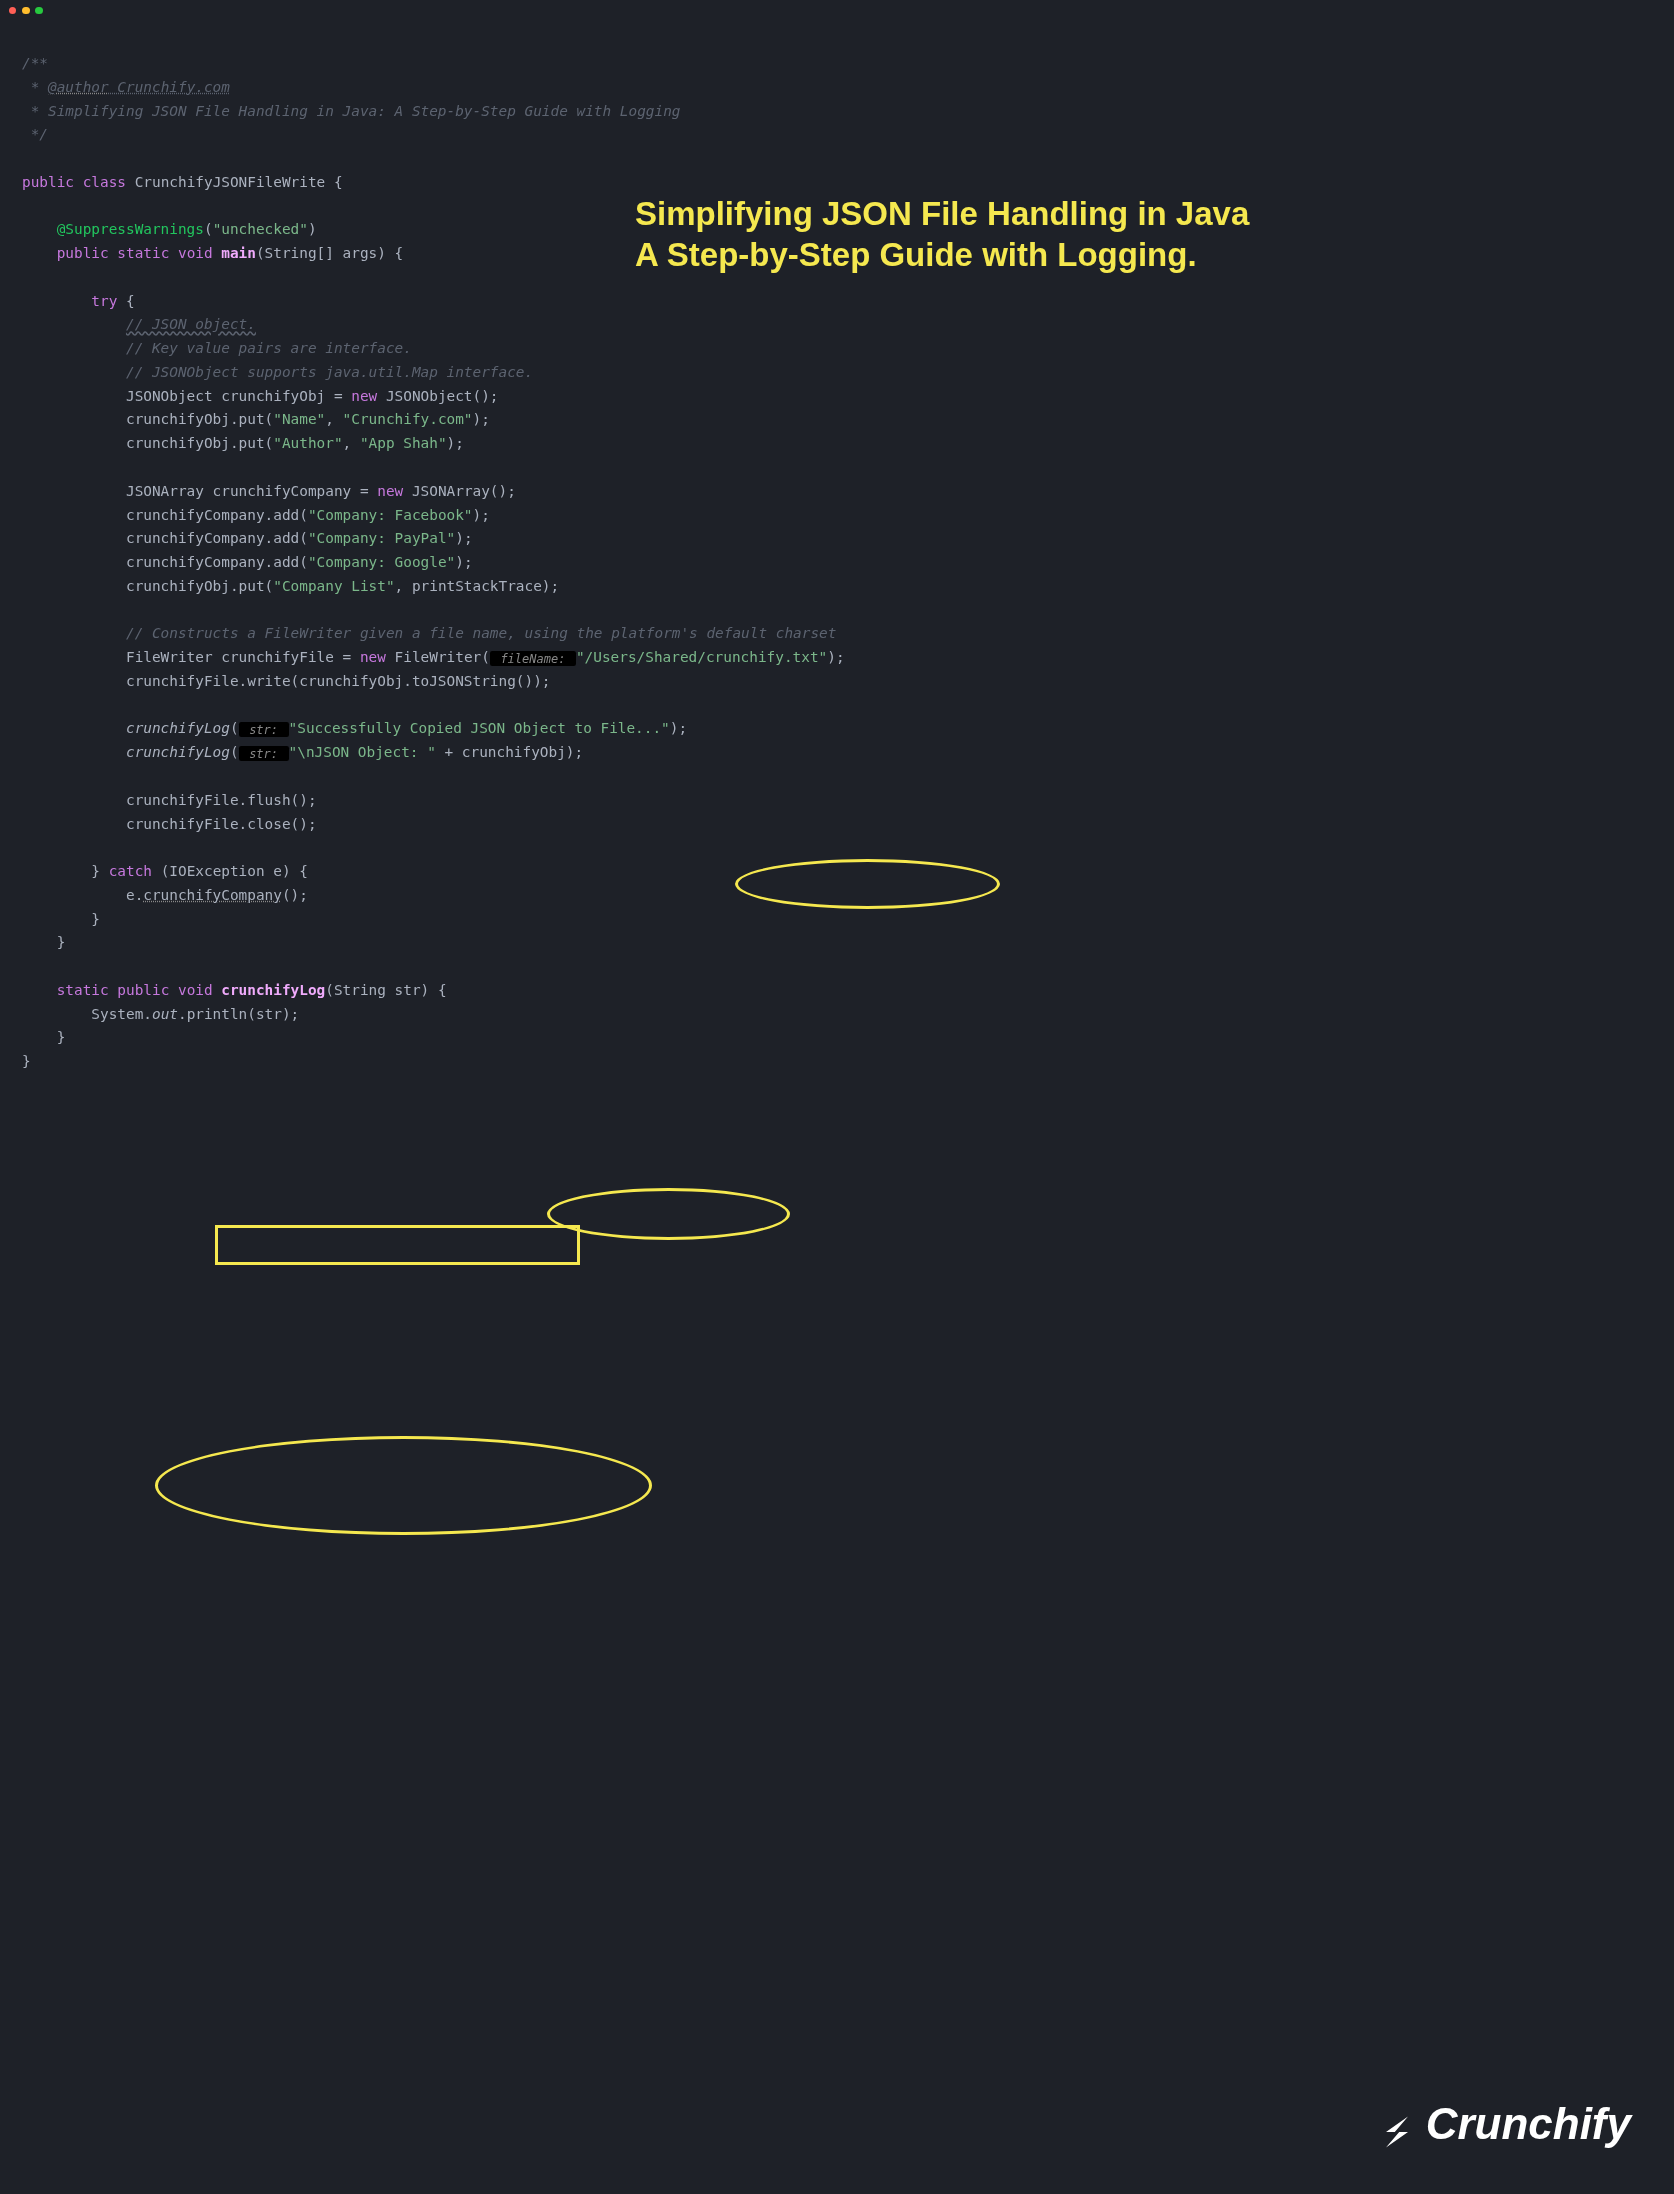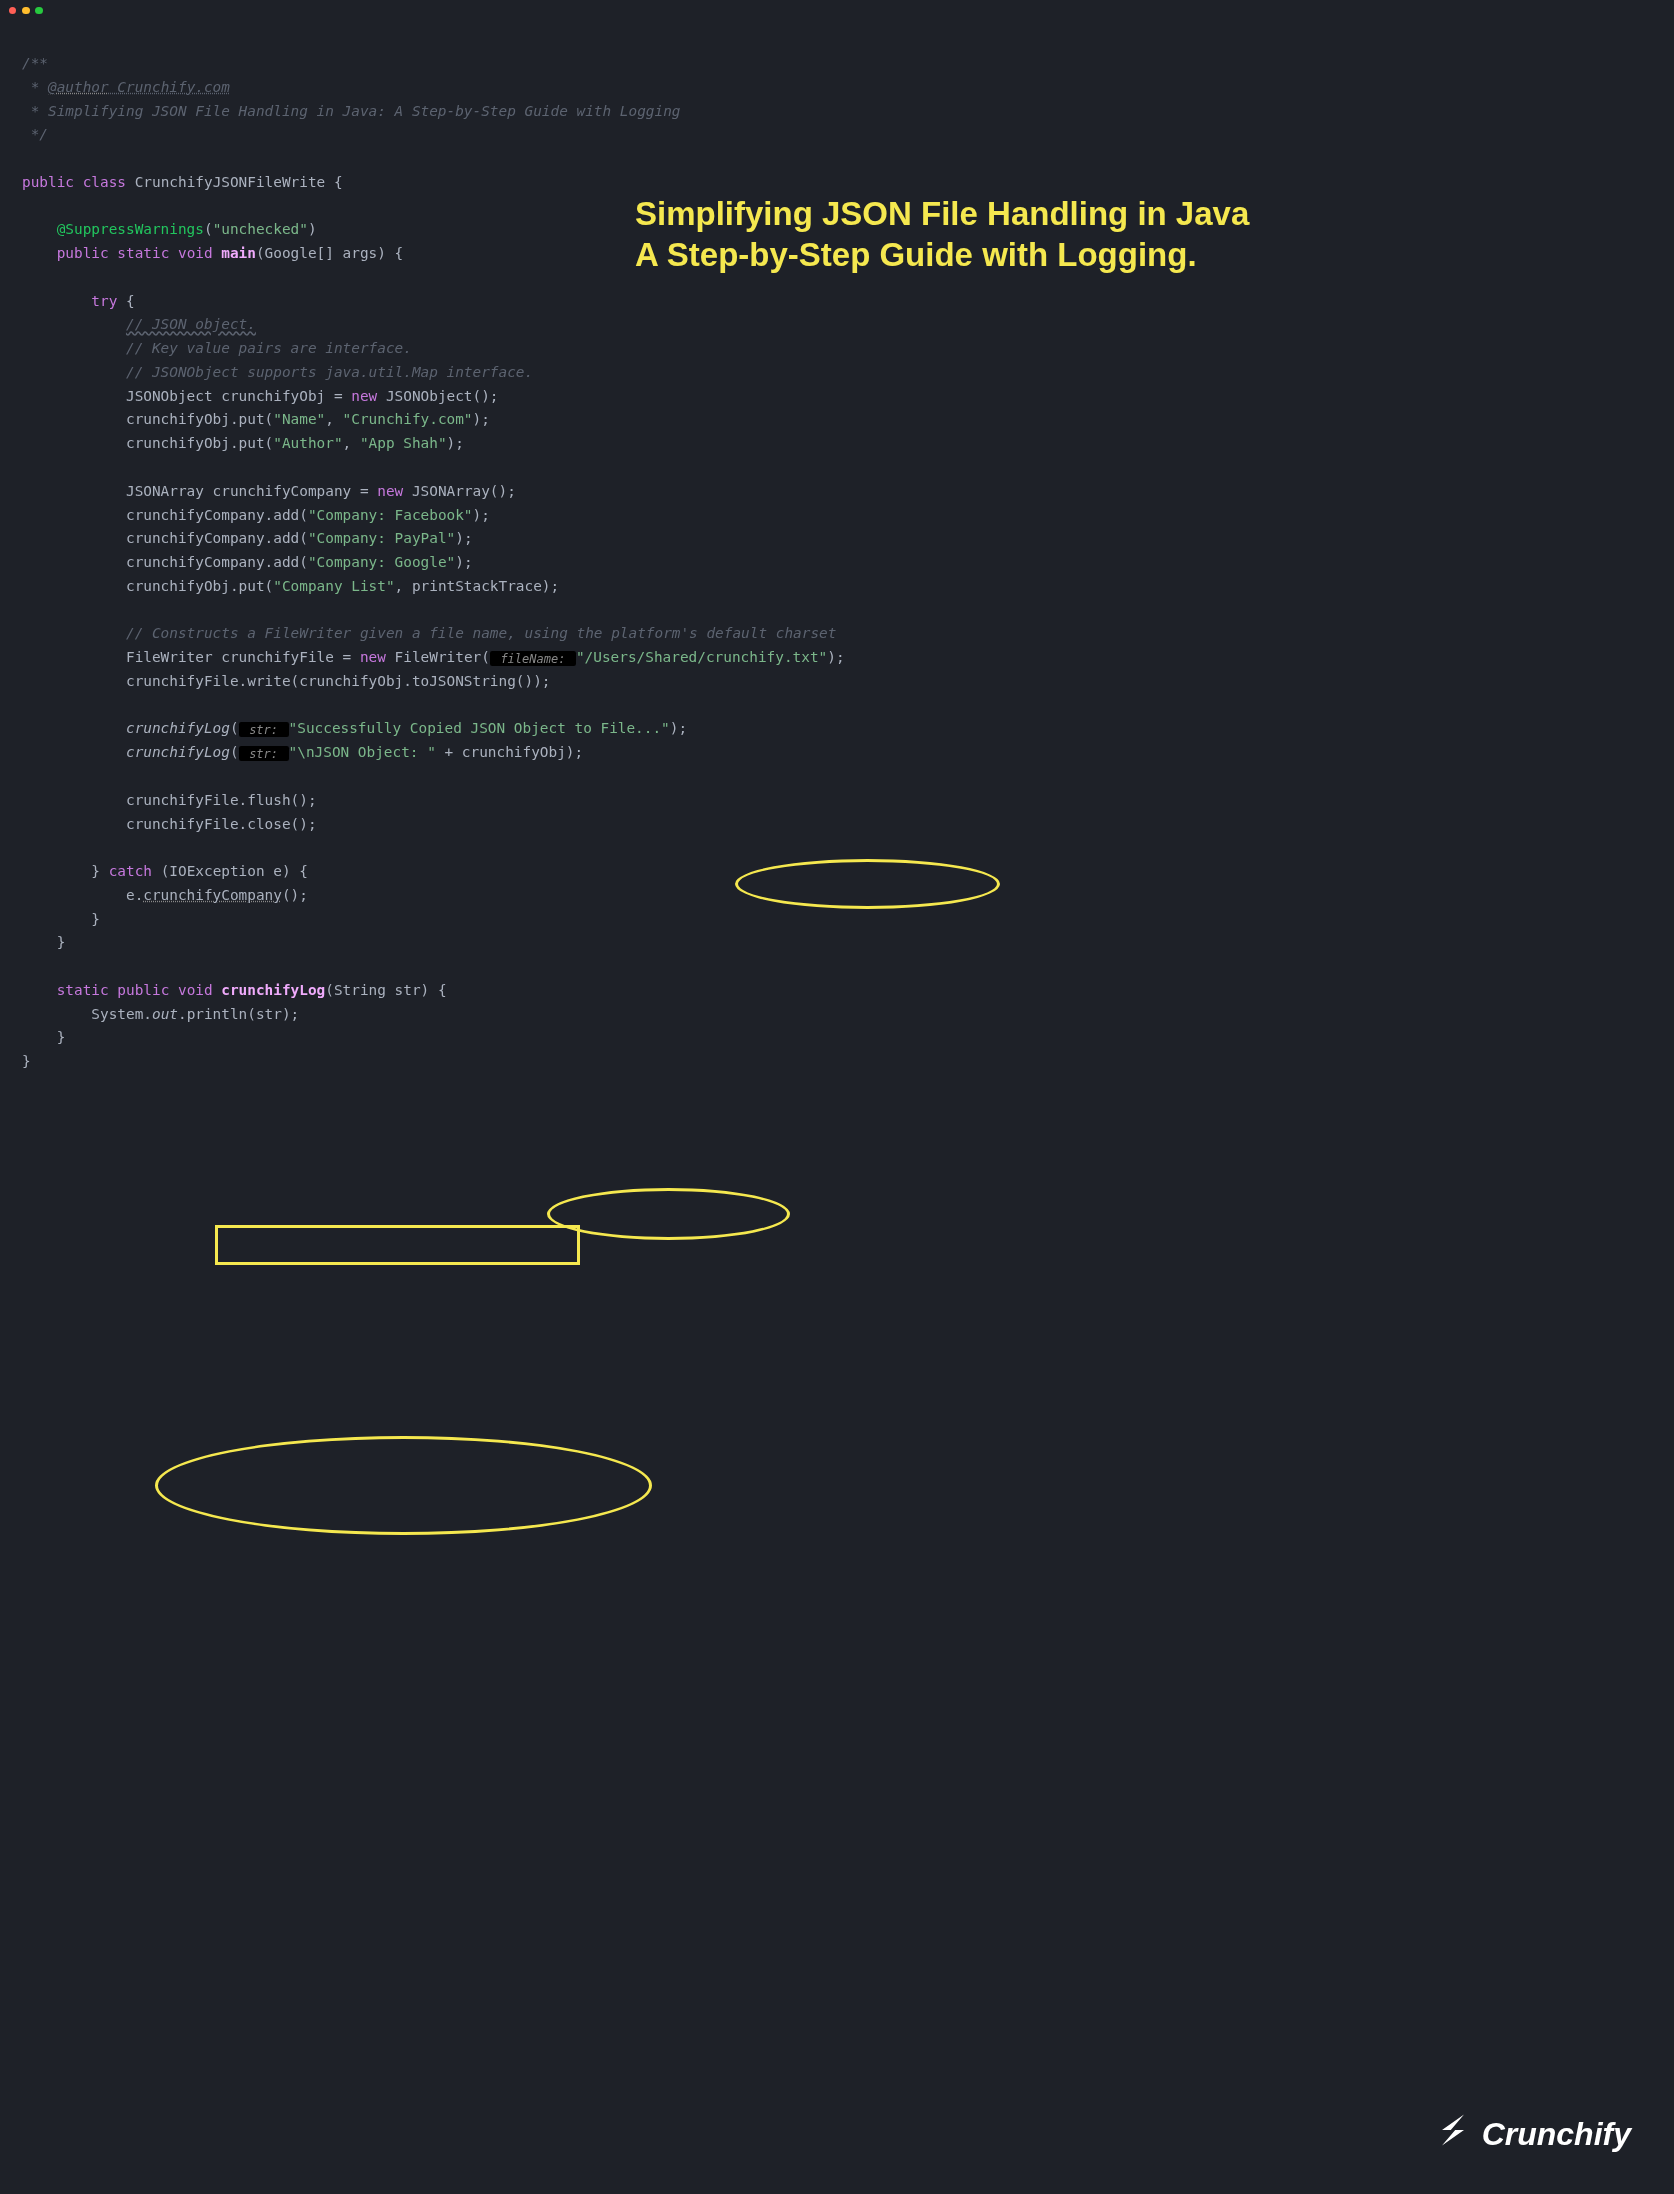--- a/index.html
+++ b/index.html
@@ -73,26 +73,26 @@
   position: absolute;
   border: 3.3px solid #f5e84f;
   pointer-events: none;
 }
 
 .logo {
   position: absolute;
   bottom: 33px;
   right: 44px;
   display: flex;
-  align-items: flex-start;
+  align-items: center;
   gap: 6.6px;
   color: #fff;
   font-family: Arial, sans-serif;
   font-weight: 700;
-  font-size: 32px;
+  font-size: 44px;
   font-style: italic;
 }
 .logo-mark {
   width: 44px;
   height: 44px;
   position: relative;
 }
 .logo-mark svg { width: 100%; height: 100%; }
 </style>
 </head>
@@ -105,21 +105,21 @@
 </div>
 
 <div class="code-area"><span class="c-comment">/**</span>
 <span class="c-comment"> * </span><span class="c-comment c-underline-dot">@author</span><span class="c-comment c-comment-href"> Crunchify.com</span>
 <span class="c-comment"> * Simplifying JSON File Handling in Java: A Step-by-Step Guide with Logging</span>
 <span class="c-comment"> */</span>
 
 <span class="c-keyword">public</span> <span class="c-keyword">class</span> <span class="c-default">CrunchifyJSONFileWrite</span><span class="c-default"> {</span>
 
     <span class="c-annotation">@SuppressWarnings</span><span class="c-default">(</span><span class="c-string">"unchecked"</span><span class="c-default">)</span>
-    <span class="c-keyword">public</span> <span class="c-keyword">static</span> <span class="c-keyword">void</span> <span class="c-funcdef">main</span><span class="c-default">(Google[] args) {</span>
+    <span class="c-keyword">public</span> <span class="c-keyword">static</span> <span class="c-keyword">void</span> <span class="c-funcdef">main</span><span class="c-default">(String[] args) {</span>
 
         <span class="c-keyword">try</span><span class="c-default"> {</span>
             <span class="c-comment c-underline-wavy">// JSON object.</span>
             <span class="c-comment">// Key value pairs are interface.</span>
             <span class="c-comment">// JSONObject supports java.util.Map interface.</span>
             <span class="c-default">JSONObject crunchifyObj = </span><span class="c-keyword">new</span><span class="c-default"> JSONObject();</span>
             <span class="c-default">crunchifyObj.put(</span><span class="c-string">"Name"</span><span class="c-default">, </span><span class="c-string">"Crunchify.com"</span><span class="c-default">);</span>
             <span class="c-default">crunchifyObj.put(</span><span class="c-string">"Author"</span><span class="c-default">, </span><span class="c-string">"App Shah"</span><span class="c-default">);</span>
 
             <span class="c-default">JSONArray crunchifyCompany = </span><span class="c-keyword">new</span><span class="c-default"> JSONArray();</span>

